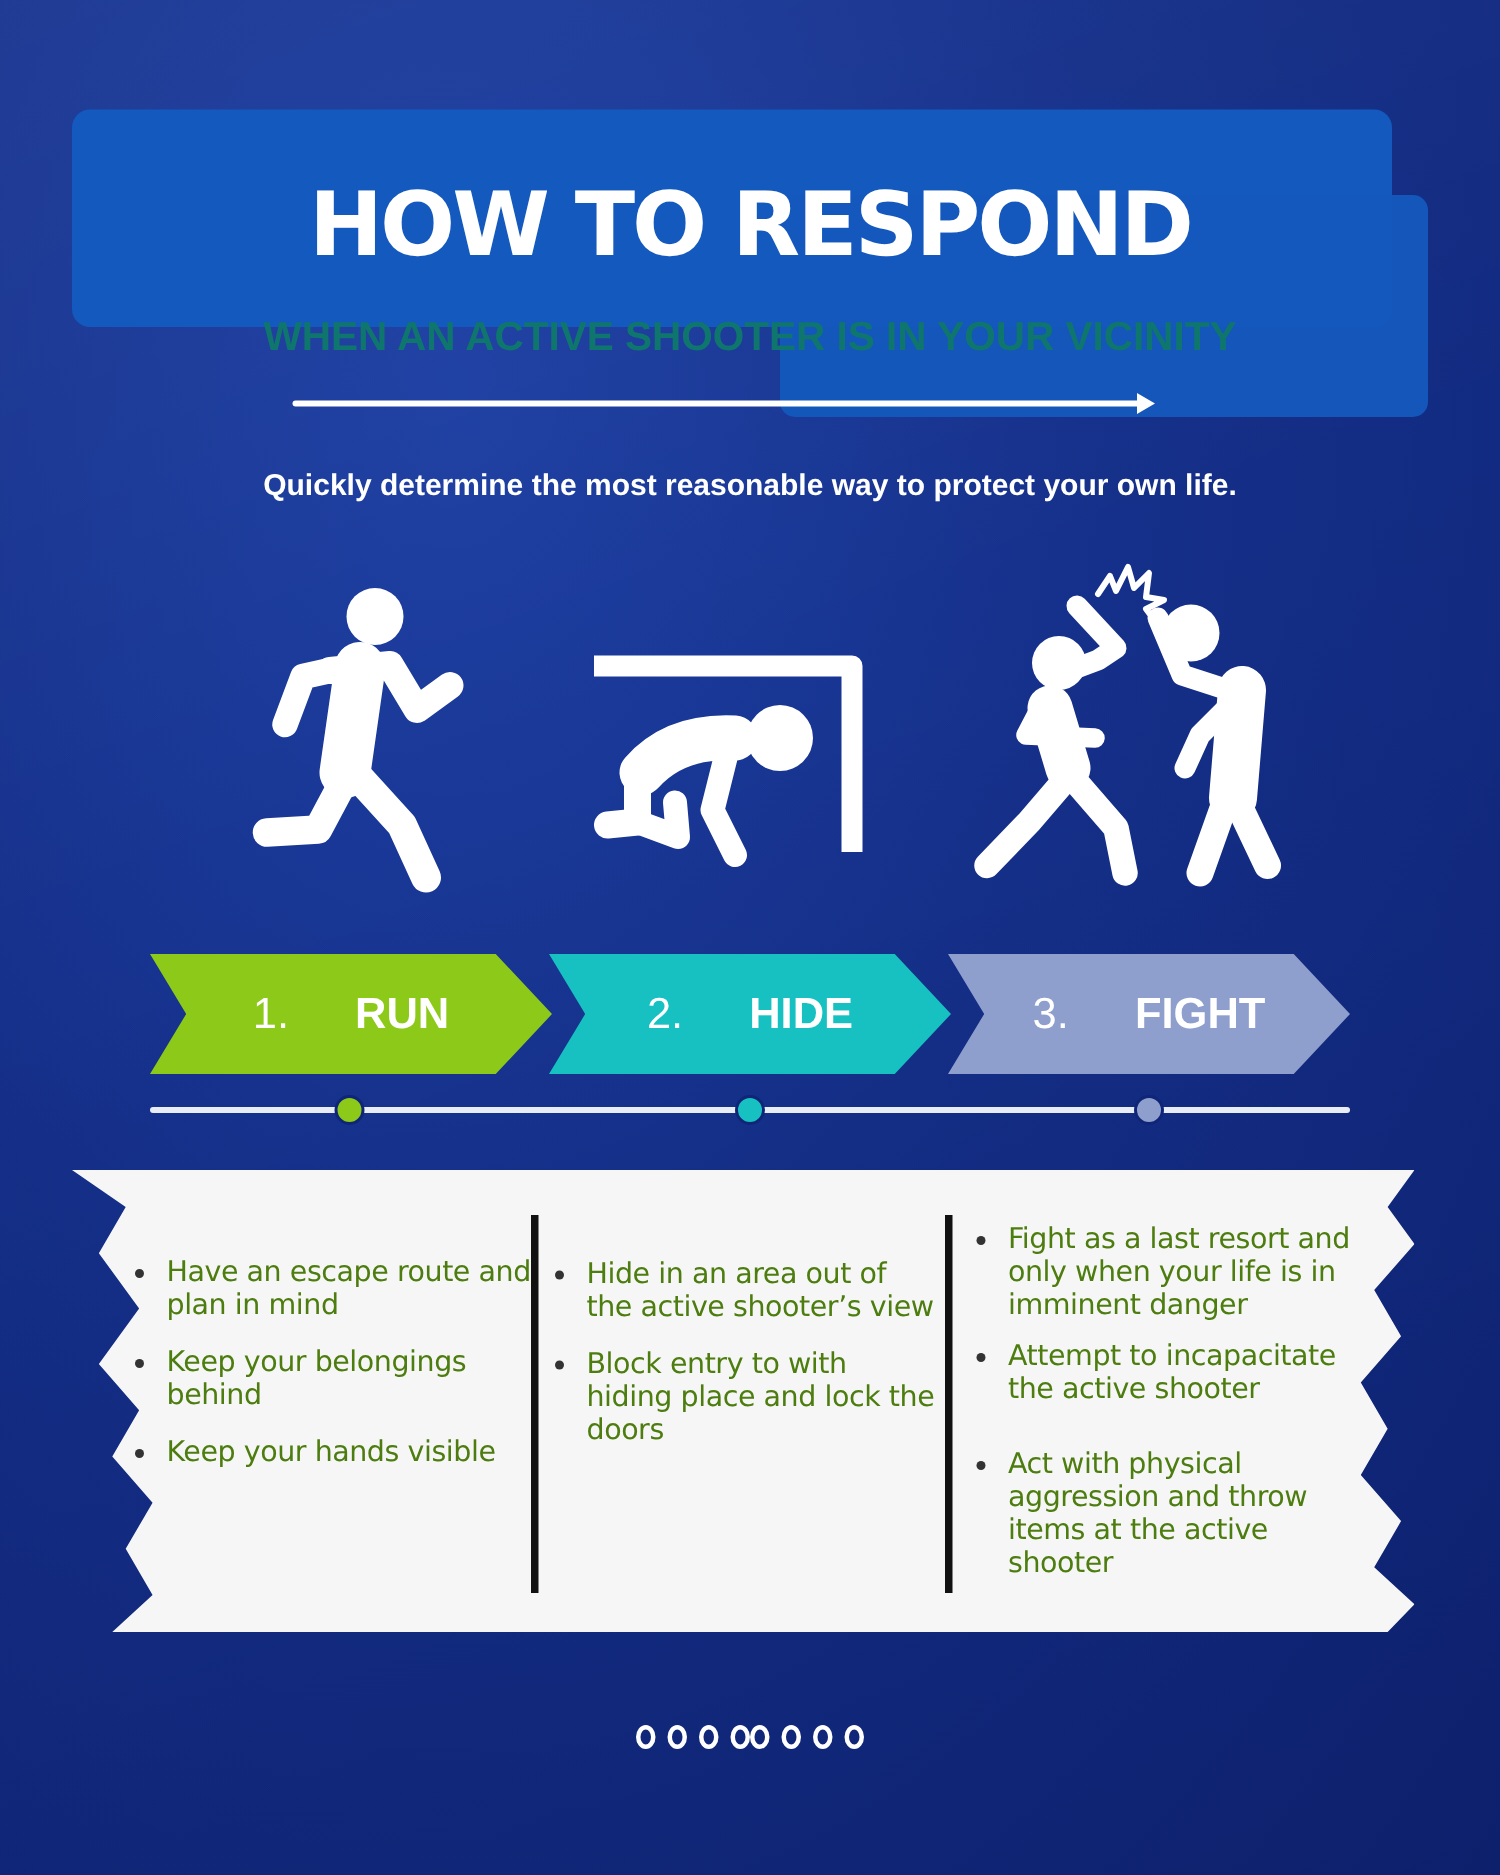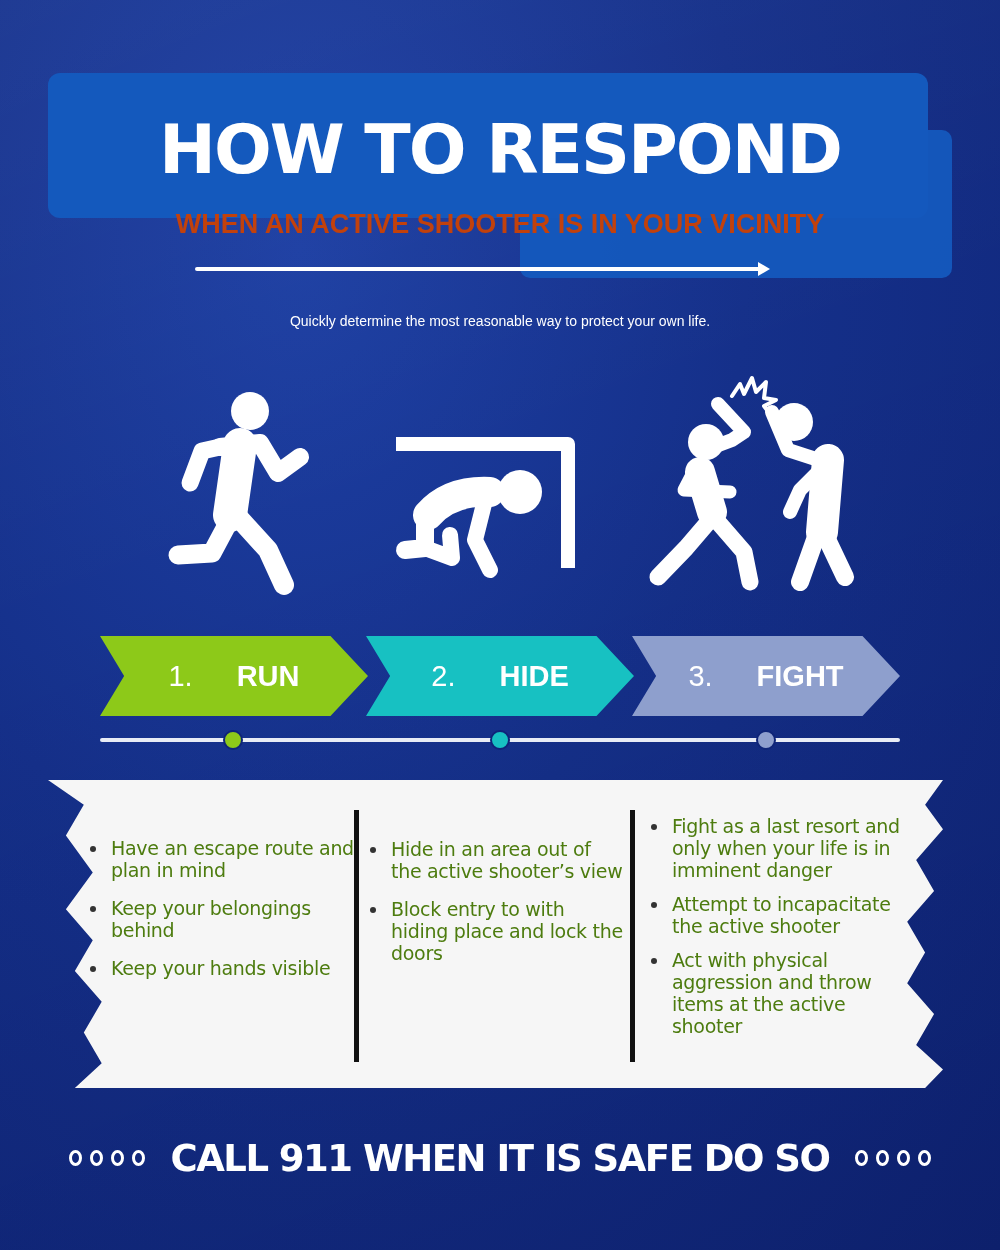--- a/index.html
+++ b/index.html
@@ -18,40 +18,40 @@
     .title-panel {
       position: absolute; left: 48px; top: 73px; width: 880px; height: 145px;
       background: #1459bd; border-radius: 12px;
     }
     .title-panel-2 {
       position: absolute; left: 520px; top: 130px; width: 432px; height: 148px;
       background: #1459bd; border-radius: 10px; opacity: 0.95;
     }
     .title {
       position: absolute; left: 0; top: 100px; width: 1000px; text-align: center;
-      font-family: "DejaVu Sans", sans-serif; font-weight: bold; font-size: 68px;
+      font-family: "DejaVu Sans", sans-serif; font-weight: bold; font-size: 59px;
       letter-spacing: -2px; color: #fff; line-height: 100px;
     }
     .subtitle {
       position: absolute; left: 0; top: 209px; width: 1000px; text-align: center;
       font-family: "Liberation Sans", sans-serif; font-weight: bold; font-size: 27px;
-      color: #c2410c; letter-spacing: 0px;
+      color: #0f766e; letter-spacing: 0px;
     }
     .arrow-line {
       position: absolute; left: 195px; top: 267px; width: 568px; height: 4px;
       background: #fff; border-radius: 2px;
     }
     .arrow-head {
       position: absolute; left: 758px; top: 262px; width: 0; height: 0;
       border-top: 7px solid transparent; border-bottom: 7px solid transparent;
       border-left: 12px solid #fff;
     }
     .intro {
       position: absolute; left: 0; top: 313px; width: 1000px; text-align: center;
-      font-family: "Liberation Sans", sans-serif; font-weight: normal; font-size: 14px; color: #fff;
+      font-family: "Liberation Sans", sans-serif; font-weight: bold; font-size: 20px; color: #fff;
     }
     .icon-box { position: absolute; }
     .chevron {
       position: absolute; top: 636px; height: 80px;
       clip-path: polygon(0 0, 86% 0, 100% 50%, 86% 100%, 0 100%, 9% 50%);
       display: flex; align-items: center; justify-content: center;
       font-family: "Liberation Sans", sans-serif; font-size: 29px; color: #fff;
     }
     .chevron .num { font-weight: normal; margin-right: 14px; }
     .chevron .lbl { font-weight: bold; margin-left: 30px; }
@@ -186,32 +186,31 @@
   <ul>
     <li style="">Hide in an area out of the active shooter’s view</li>
     <li>Block entry to with hiding place and lock the doors</li>
   </ul>
 </div>
 <div class="divider" style="left:630px; top:810px; height:252px;"></div>
 
 <div class="col" style="left:647px; top:815px; width:270px;">
   <ul>
     <li style="margin-bottom:12px;">Fight as a last resort and only when your life is in imminent danger</li>
-    <li style="margin-bottom:12px;">Attempt to incapacitate the active shooter</li>
+    <li style="margin-bottom:28px;">Attempt to incapacitate the active shooter</li>
     <li>Act with physical aggression and throw items at the active shooter</li>
   </ul>
 </div>
 
 <div class="footer">
   <div class="rings">
     <div class="ring"></div>
       <div class="ring"></div>
       <div class="ring"></div>
       <div class="ring"></div>
   </div>
-  <div class="footer-text">CALL 911 WHEN IT IS SAFE DO SO</div>
   <div class="rings">
     <div class="ring"></div>
       <div class="ring"></div>
       <div class="ring"></div>
       <div class="ring"></div>
   </div>
 </div>
 
 </body></html>

